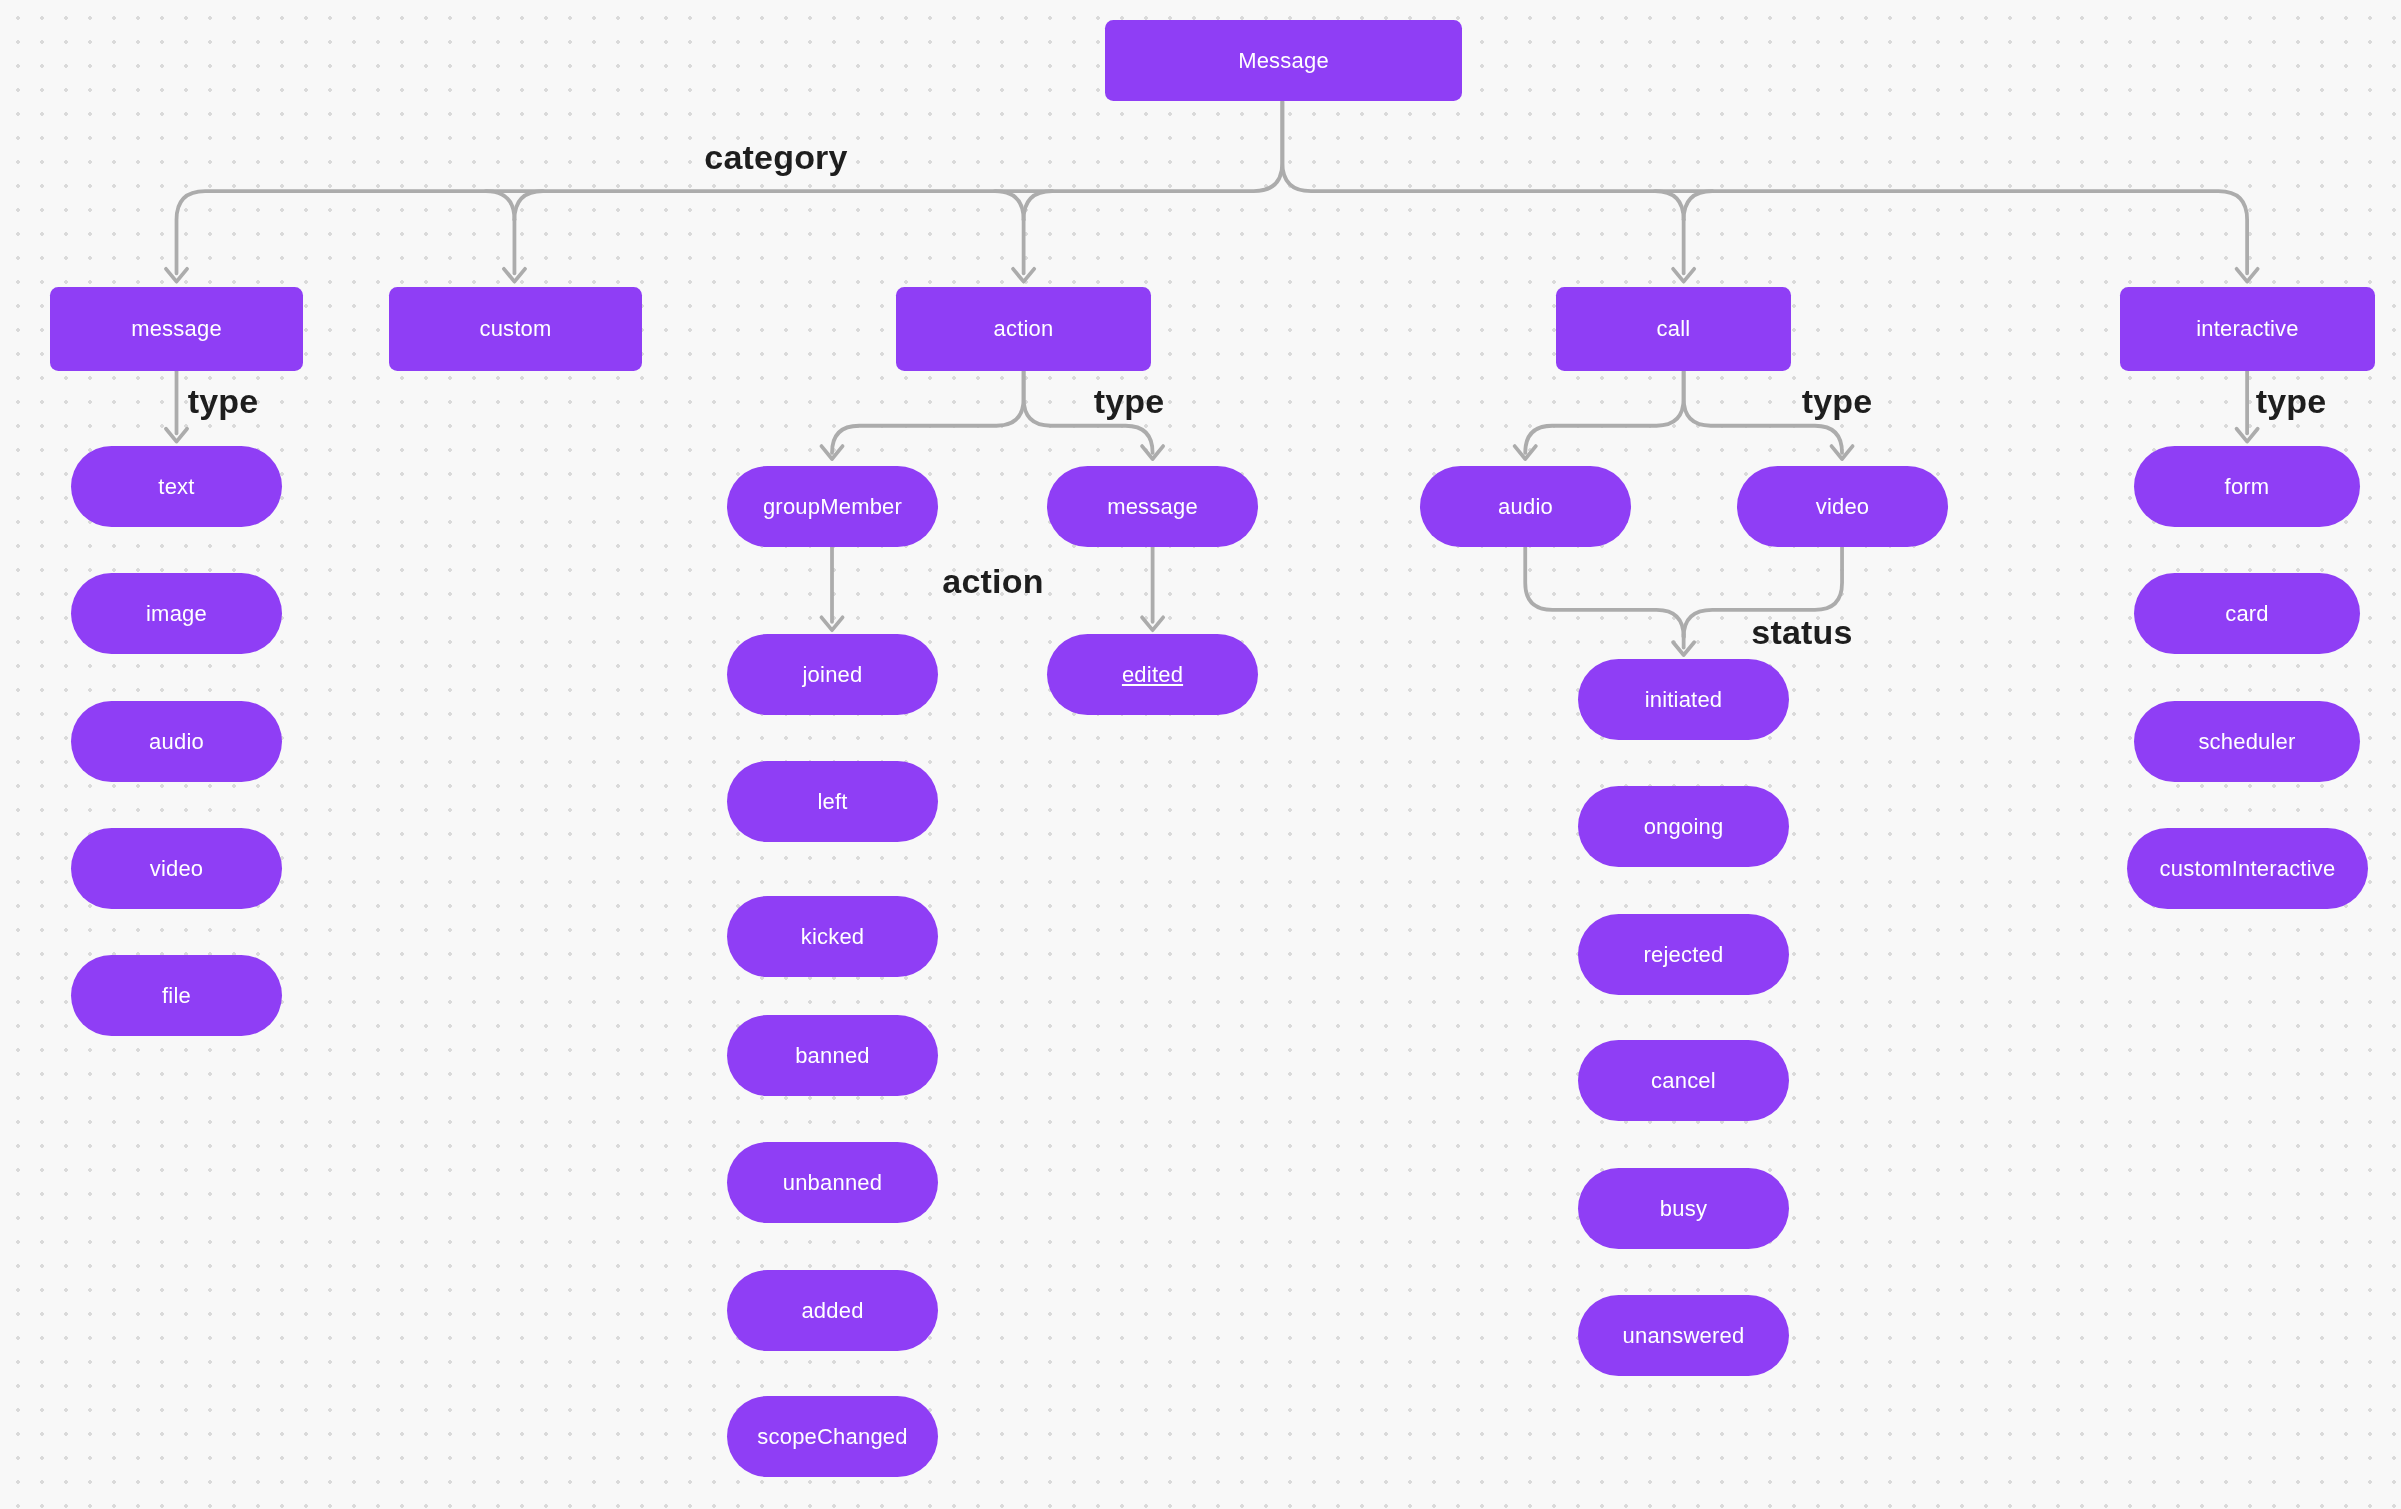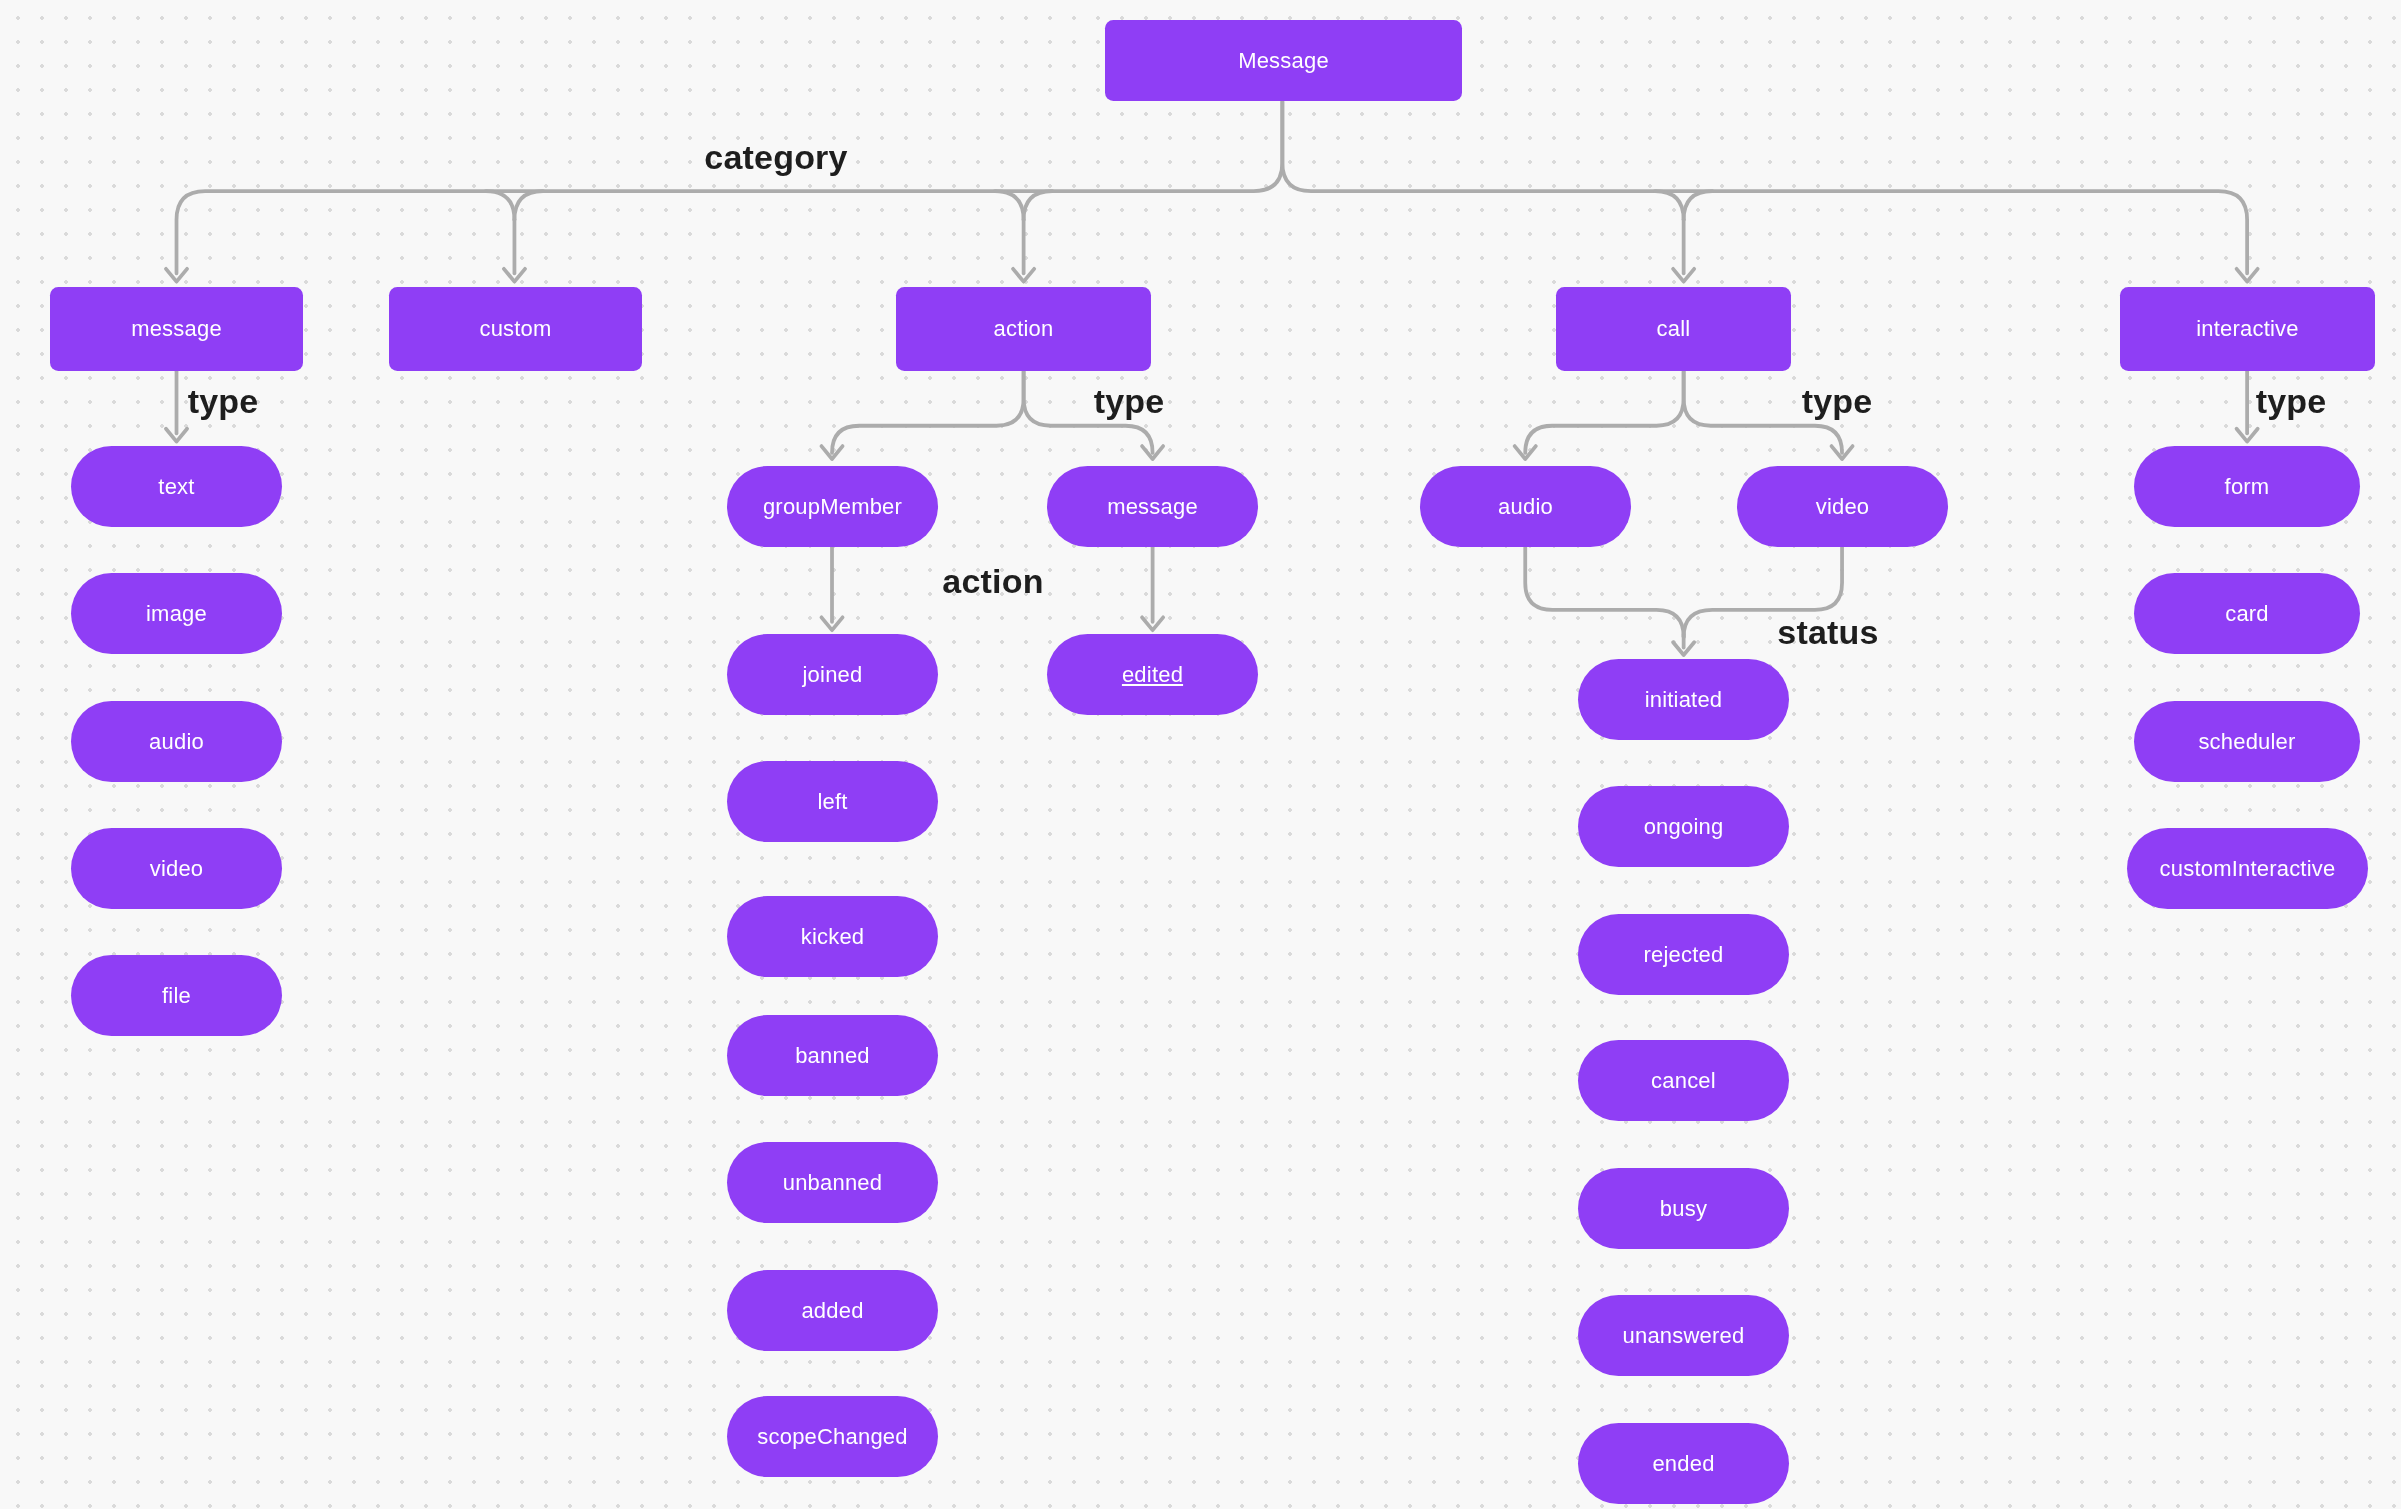--- a/index.html
+++ b/index.html
@@ -89,21 +89,21 @@
     <path d="M 1514 818 L 1528 835 L 1542 818"></path>
     <path d="M 2218 851 L 2232 868 L 2246 851"></path>
   </svg>
 
   <div class="edge-label" style="left:776px;top:157px;">category</div>
   <div class="edge-label" style="left:223px;top:401px;">type</div>
   <div class="edge-label" style="left:1129px;top:401px;">type</div>
   <div class="edge-label" style="left:1837px;top:401px;">type</div>
   <div class="edge-label" style="left:2291px;top:401px;">type</div>
   <div class="edge-label" style="left:993px;top:581px;">action</div>
-  <div class="edge-label" style="left:1802px;top:632px;margin-left:26px;">status</div>
+  <div class="edge-label" style="left:1802px;top:632px;">status</div>
 
   <div class="node root-node" style="left:1105px;top:20.4px;width:357px;">Message</div>
 
   <div class="node rect" style="left:50px;top:287px;width:253px;">message</div>
   <div class="node rect" style="left:389px;top:287px;width:253px;">custom</div>
   <div class="node rect" style="left:896px;top:287px;width:255px;">action</div>
   <div class="node rect" style="left:1556px;top:287px;width:235px;">call</div>
   <div class="node rect" style="left:2120px;top:287px;width:255px;">interactive</div>
 
   <div class="node pill" style="left:71px;top:446px;">text</div>
@@ -127,21 +127,20 @@
 
   <div class="node pill" style="left:1420px;top:466px;">audio</div>
   <div class="node pill" style="left:1737px;top:466px;">video</div>
 
   <div class="node pill" style="left:1578px;top:659px;">initiated</div>
   <div class="node pill" style="left:1578px;top:786px;">ongoing</div>
   <div class="node pill" style="left:1578px;top:914px;">rejected</div>
   <div class="node pill" style="left:1578px;top:1040px;">cancel</div>
   <div class="node pill" style="left:1578px;top:1168px;">busy</div>
   <div class="node pill" style="left:1578px;top:1295px;">unanswered</div>
-  <div class="node pill" style="left:1578px;top:1423px;">ended</div>
 
   <div class="node pill" style="left:2134px;top:446px;width:226px;">form</div>
   <div class="node pill" style="left:2134px;top:573px;width:226px;">card</div>
   <div class="node pill" style="left:2134px;top:701px;width:226px;">scheduler</div>
   <div class="node pill" style="left:2127px;top:828px;width:241px;">customInteractive</div>
 
 </div>
 
 
 </body></html>

